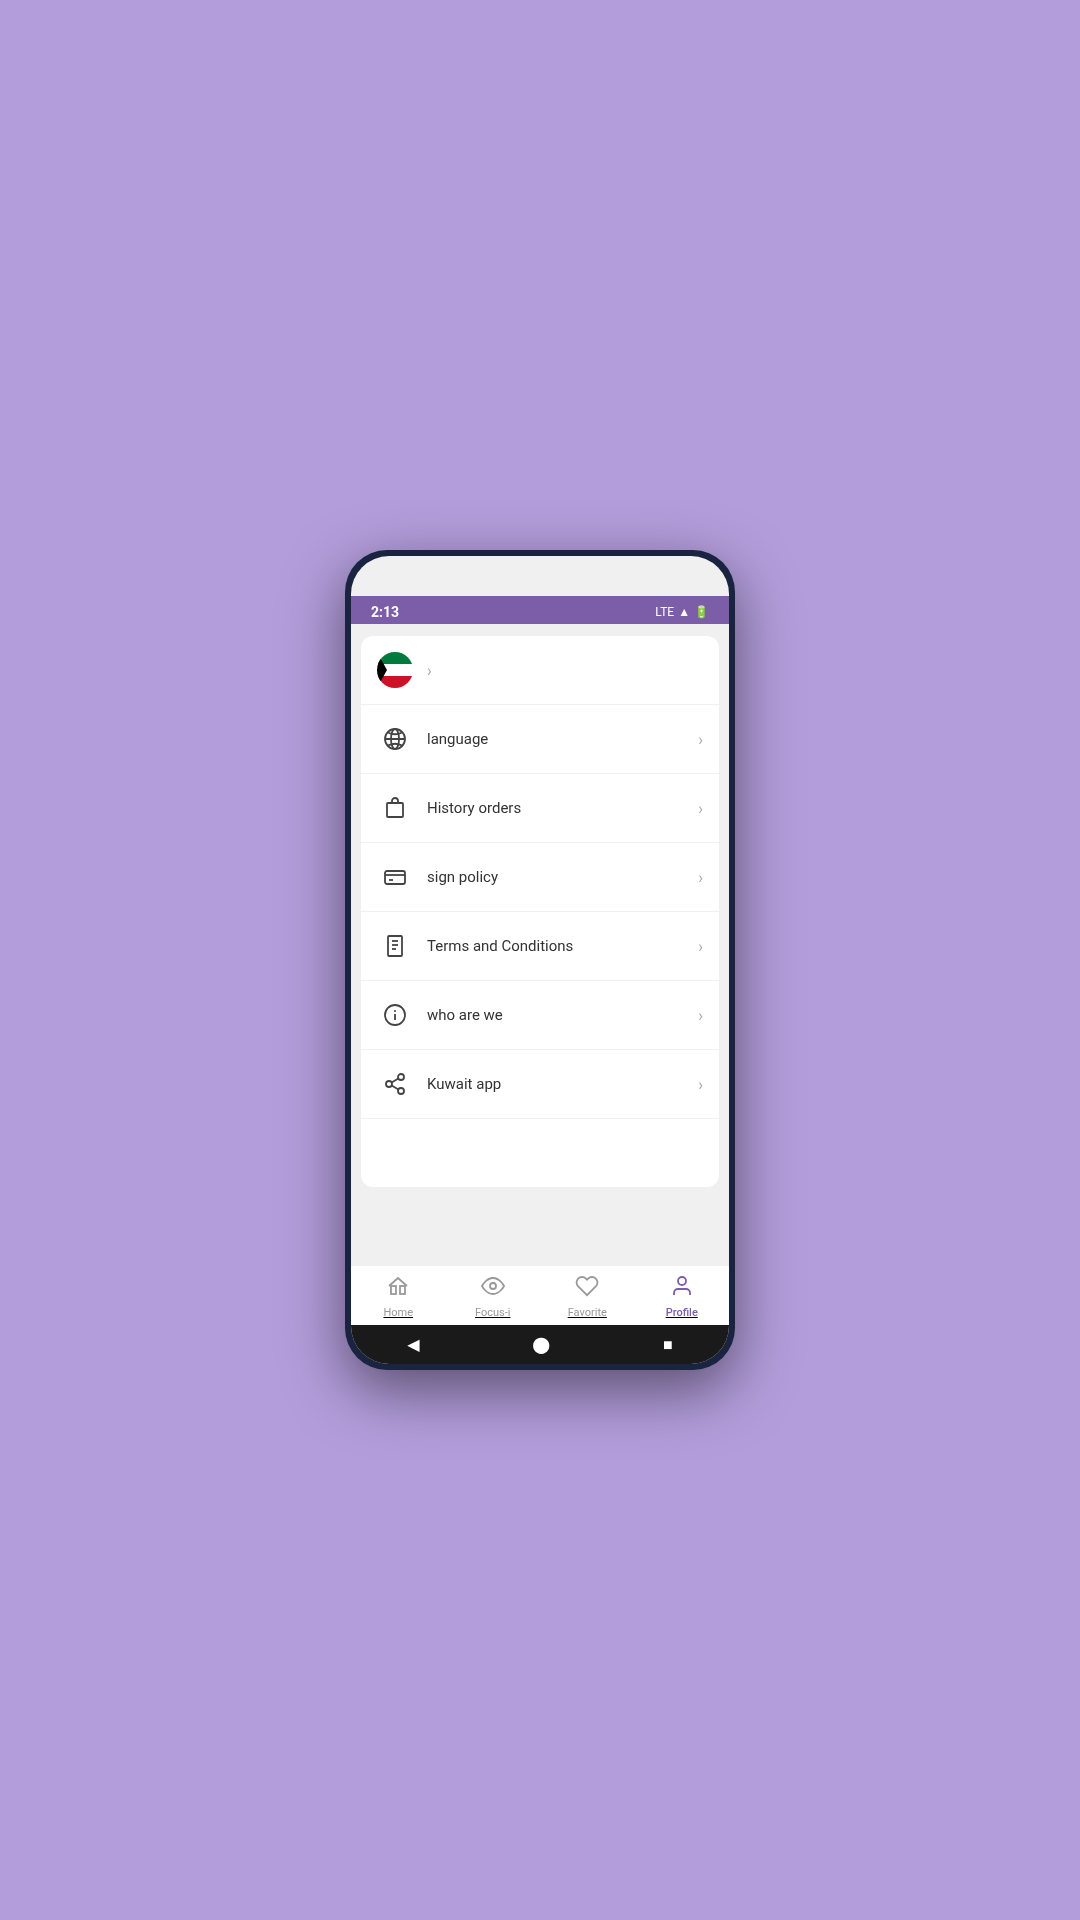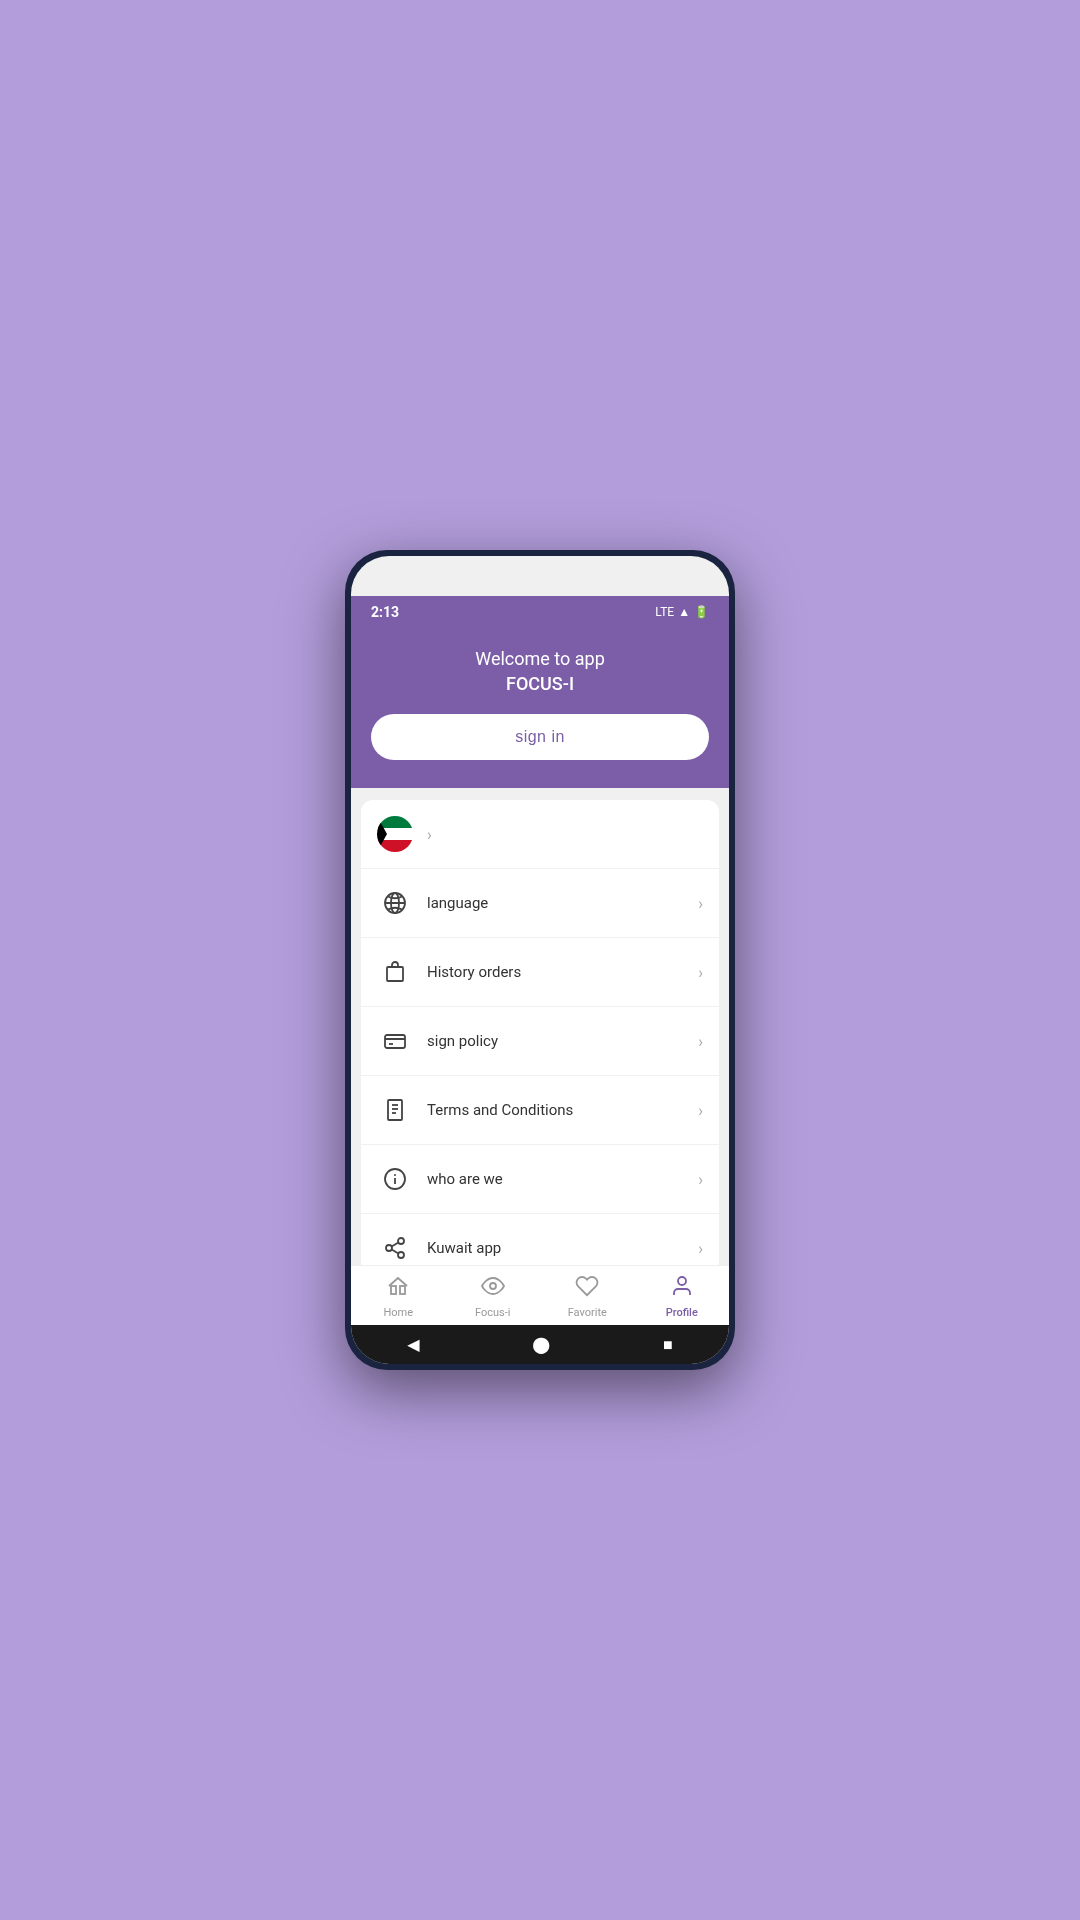--- a/index.html
+++ b/index.html
@@ -164,20 +164,21 @@
 
     
     .bottom-nav {
       background: white;
       display: flex;
       justify-content: space-around;
       align-items: center;
       padding: 8px 0 6px;
       flex-shrink: 0;
       border-top: 1px solid #eee;
+      text-decoration: underline;
     }
 
     .nav-item {
       display: flex;
       flex-direction: column;
       align-items: center;
       gap: 3px;
       cursor: pointer;
       min-width: 70px;
     }
@@ -225,25 +226,20 @@
 
     <div class="status-bar">
       <span class="status-time">2:13</span>
       <div class="status-icons">
         <span>LTE</span>
         <span>▲</span>
         <span>🔋</span>
       </div>
     </div>
 
-    <div class="header">
-      <div class="header-welcome">Welcome to app</div>
-      <div class="header-appname">FOCUS-I</div>
-      <button class="signin-btn">sign in</button>
-    </div>
 
     <div class="content-area">
       <div class="menu-card">
 
         <div class="menu-item">
           <div class="kuwait-flag">
             <svg viewBox="0 0 36 36" width="36" height="36">
               <rect width="36" height="36" fill="#fff"></rect>
 
               <rect y="0" width="36" height="12" fill="#007A3D"></rect>

